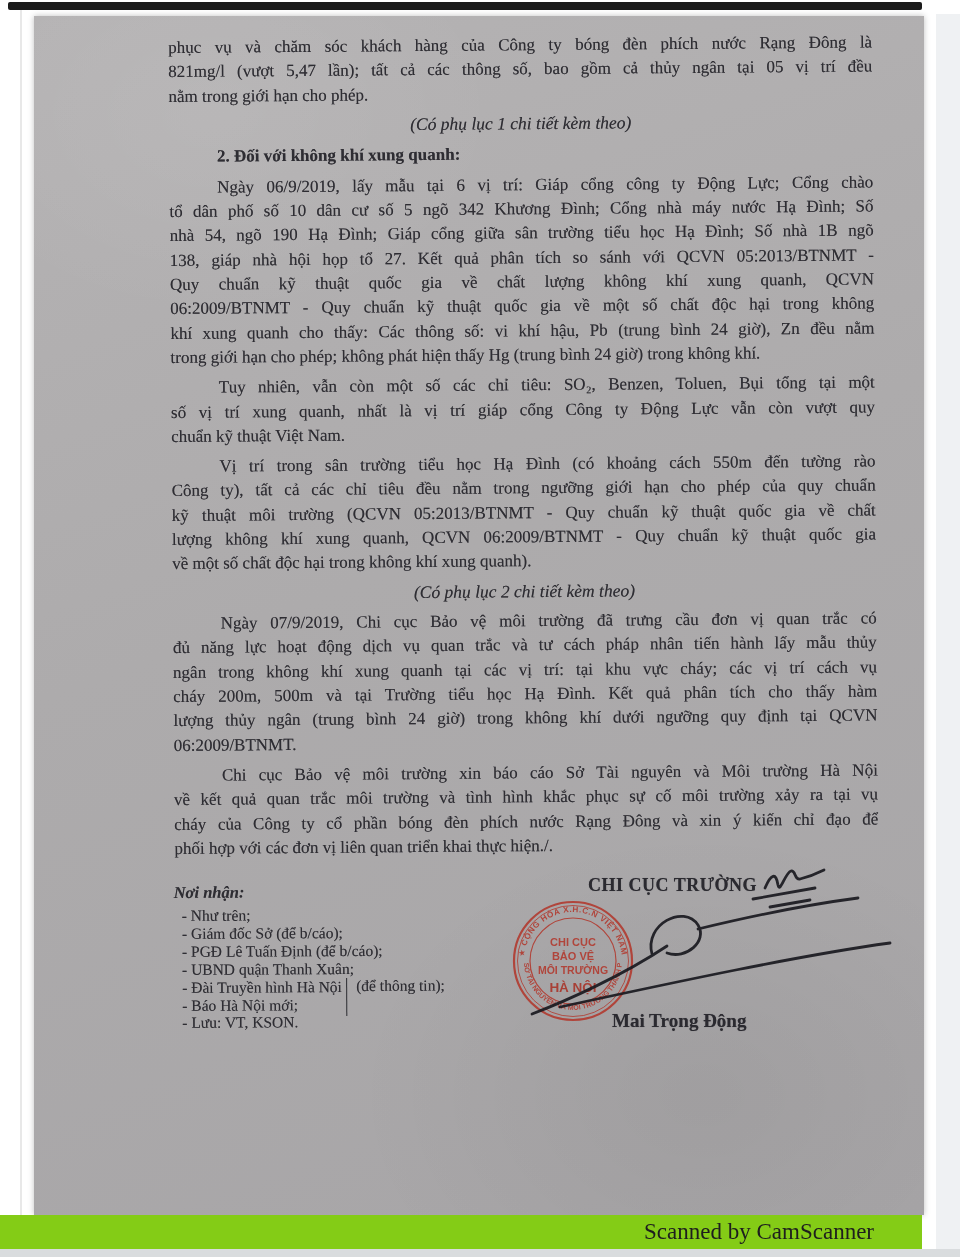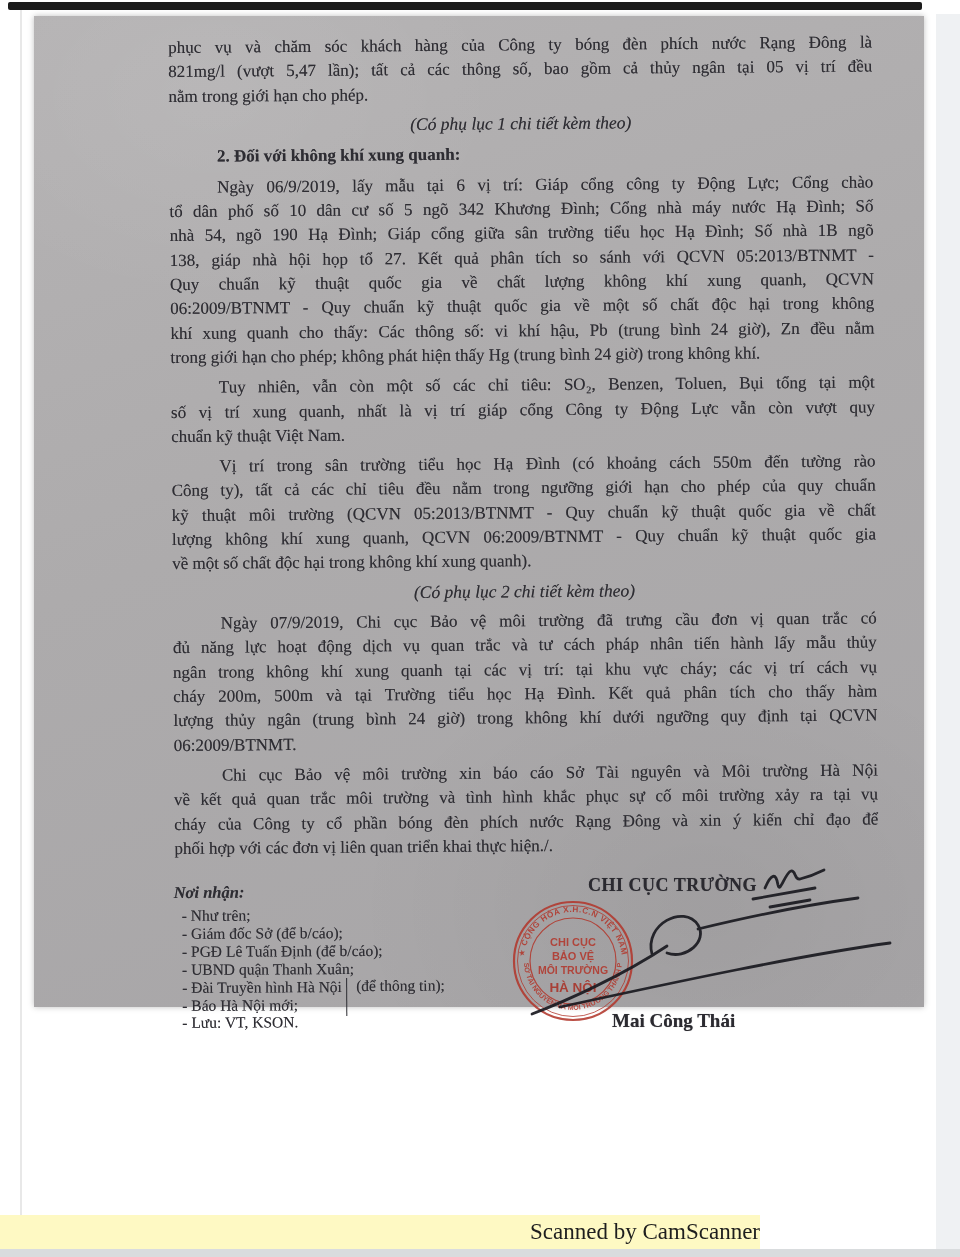--- a/index.html
+++ b/index.html
@@ -6,26 +6,26 @@
   body{
     width:960px;height:1257px;position:relative;overflow:hidden;
     background:#ffffff;
     font-family:"Liberation Serif","DejaVu Serif",serif;
   }
   .top-bar{position:absolute;left:8px;top:2px;width:914px;height:8px;background:#1b1b1b;border-radius:2px;}
   .left-crease{position:absolute;left:20px;top:10px;width:2px;height:1205px;background:#e8e8e8;}
   .right-gutter{position:absolute;left:936px;top:14px;width:24px;height:1236px;background:#eff1f3;}
   .bottom-bar{position:absolute;left:0;top:1249px;width:960px;height:8px;background:#d9dcde;}
   .camscanner-strip{
-    position:absolute;left:0;top:1215px;width:760px;height:34px;background:#fef9c3;
-    display:flex;align-items:center;justify-content:flex-end;box-sizing:border-box;
+    position:absolute;left:0;top:1215px;width:922px;height:34px;background:#84cc16;
+    display:flex;align-items:center;justify-content:flex-end;padding-right:48px;box-sizing:border-box;
   }
   .camscanner-text{font-family:"Liberation Serif","DejaVu Serif",serif;font-size:23px;color:#1e1e1e;}
   .page{
-    position:absolute;left:34px;top:16px;width:890px;height:991px;
+    position:absolute;left:34px;top:16px;width:890px;height:1199px;
     background:
       radial-gradient(420px 300px at 20% 8%, rgba(255,255,255,0.07), rgba(255,255,255,0) 70%),
       radial-gradient(500px 380px at 75% 90%, rgba(0,0,0,0.05), rgba(0,0,0,0) 70%),
       linear-gradient(160deg,#b5b3b4 0%,#adabac 45%,#a7a5a7 100%);
     box-shadow:0 0 6px rgba(0,0,0,0.25);
   }
   .doc-content{
     position:absolute;left:134px;top:14px;width:704px;
     transform:rotate(-0.45deg);transform-origin:0 0;
     color:#2e2d33;font-size:17px;
@@ -121,21 +121,21 @@
         <div class="recipient-item">- UBND quận Thanh Xuân;</div>
         <div class="recipient-item">- Đài Truyền hình Hà Nội</div>
         <div class="recipient-item">- Báo Hà Nội mới;</div>
         <div class="recipient-item">- Lưu: VT, KSON.</div>
       </div>
     <div class="bracket-note"></div>
     <div class="bracket-note-text">(để thông tin);</div>
   </div>
 
   <div class="chief-title">CHI CỤC TRƯỜNG</div>
-  <div class="signatory-name">Mai Công Thái</div>
+  <div class="signatory-name">Mai Trọng Động</div>
 
   <svg class="stamp-svg" width="124" height="124" viewBox="0 0 124 124">
     <defs>
       <path id="arcTop" d="M 62,62 m -49,0 a 49,49 0 1 1 98,0"></path>
       <path id="arcBottom" d="M 13,62 a 49,49 0 0 0 98,0"></path>
     </defs>
     <circle cx="62" cy="62" r="59" fill="none" stroke="#b2382d" stroke-width="2.2"></circle>
     <circle cx="62" cy="62" r="55.5" fill="none" stroke="#b2382d" stroke-width="0.9"></circle>
     <circle cx="62" cy="62" r="43" fill="none" stroke="#b2382d" stroke-width="1.2"></circle>
     <text font-size="8.2" font-weight="bold" fill="#b2382d" letter-spacing="0.6">

